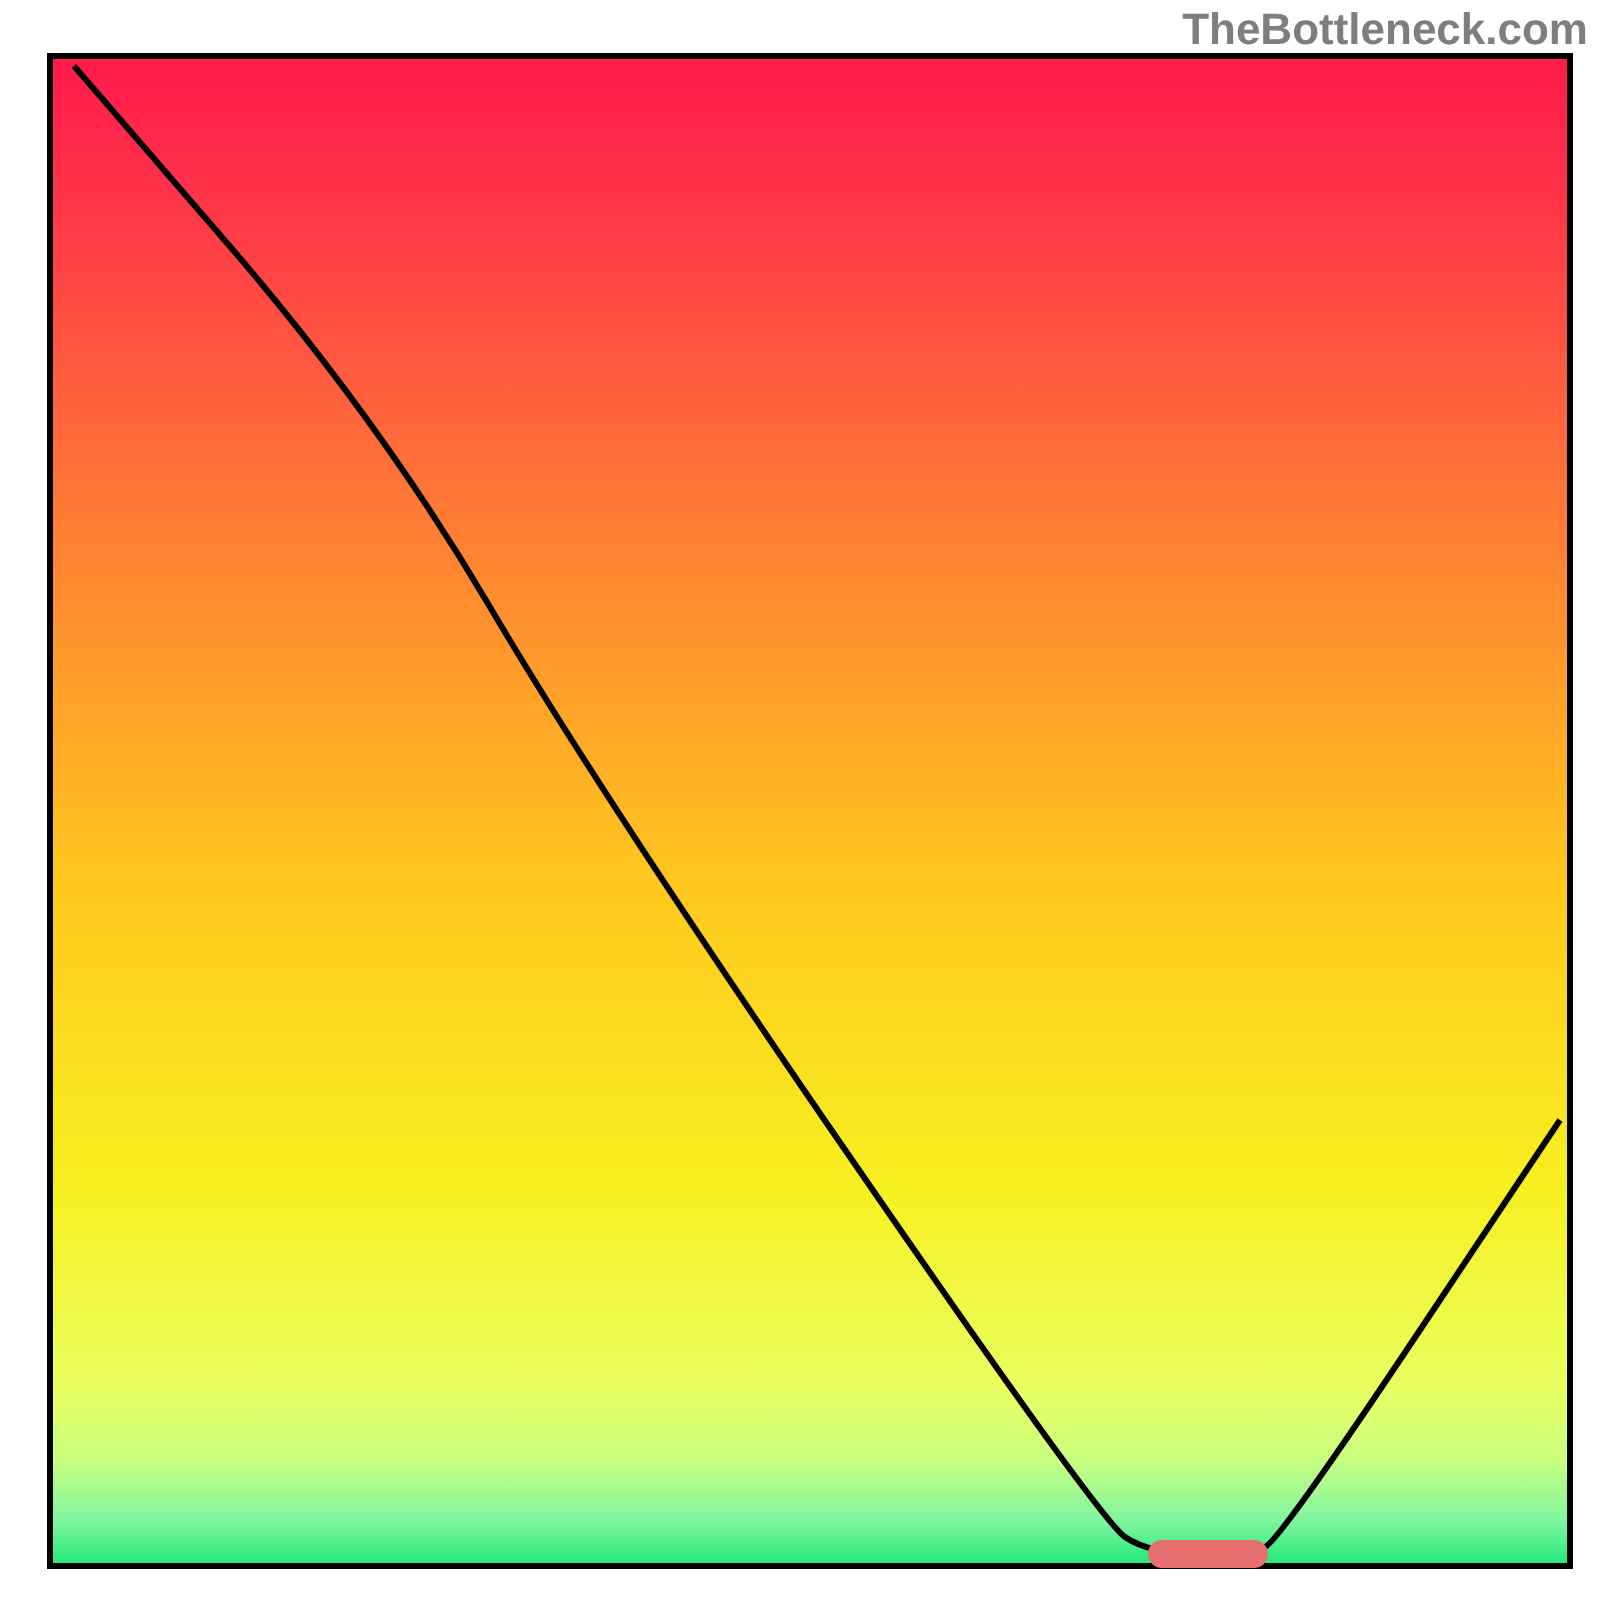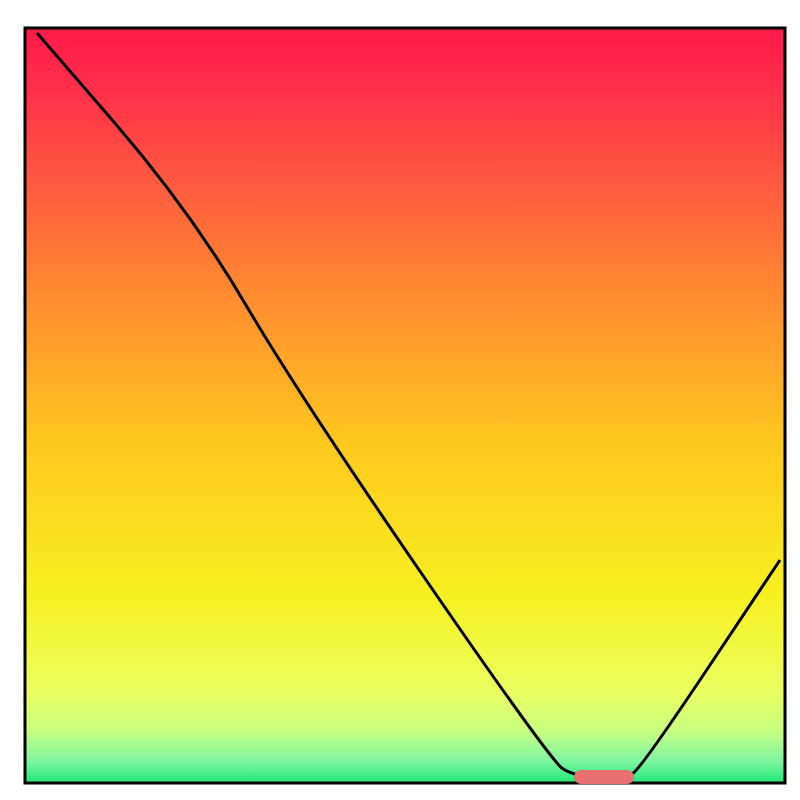--- a/index.html
+++ b/index.html
@@ -43,13 +43,14 @@
           <stop offset="93%" stop-color="#c8ff80"></stop>
           <stop offset="97%" stop-color="#80f5a0"></stop>
           <stop offset="100%" stop-color="#20e878"></stop>
         </linearGradient>
     </defs>
     <rect id="plot-rect" fill="url(#bg-grad)" x="25" y="28" width="760" height="755"></rect>
     <rect id="plot-frame" fill="none" x="25" y="28" width="760" height="755" stroke="#000000" stroke-width="3"></rect>
     <path id="curve" fill="none" d="M 37 33 Q 37 33 113.5 121.5 Q 190 210 245 303.5 Q 300 397 425 578.5 Q 550 760 562.5 768.5 Q 575 777 600 777 Q 625 777 632.5 773.5 Q 640 770 710 665 T 780 560" stroke="#000000" stroke-width="3"></path>
     <rect id="opt-marker" x="574" y="770" width="60" height="14" rx="7" ry="7" fill="#e76f6f"></rect>
   </svg>
+  <div class="watermark">TheBottleneck.com</div>
 </div>
 
 </body></html>

